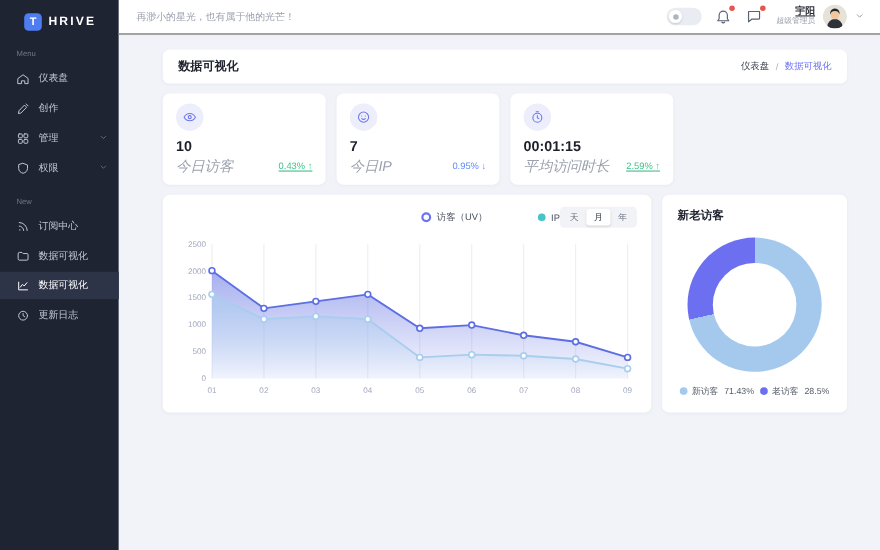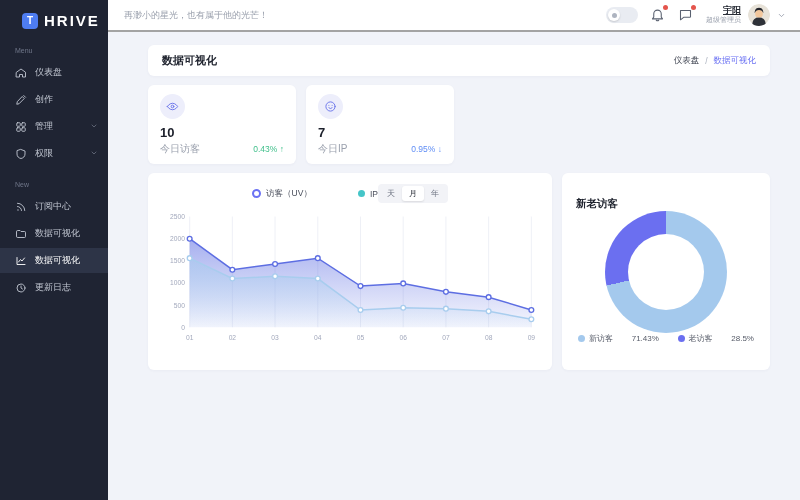--- a/index.html
+++ b/index.html
@@ -4,21 +4,21 @@
 <style>
   * { margin:0; padding:0; box-sizing:border-box; }
   html,body { width:800px; height:500px; overflow:hidden; }
   body { font-family:"Liberation Sans", sans-serif; background:#f1f3f9; color:#20242f; }
   .app { display:flex; width:800px; height:500px; }
 
   
   .sidebar { width:108px; height:500px; background:#1f2433; flex:none; display:flex; flex-direction:column; }
   .logo { display:flex; align-items:center; gap:6px; padding:12px 0 4px 22px; }
   .logo-mark { width:16px; height:16px; background:#4e7df2; border-radius:4px; color:#fff; font-size:10px; font-weight:bold; display:flex; align-items:center; justify-content:center; }
-  .logo-text { color:#fff; font-size:15px; font-weight:bold; letter-spacing:2px; }
+  .logo-text { color:#fff; font-size:11px; font-weight:bold; letter-spacing:2px; }
   .s-section { font-size:7px; color:#6f7689; margin:14px 0 5px 15px; }
   .s-item { display:flex; align-items:center; gap:8px; height:25px; padding-left:15px; margin:1px 0; color:#c2c7d2; font-size:9px; position:relative; cursor:pointer; }
   .s-item .s-icon { width:12px; height:12px; display:flex; }
   .s-item svg { width:12px; height:12px; stroke:currentColor; fill:none; stroke-width:1.8; stroke-linecap:round; stroke-linejoin:round; }
   .s-item.active { background:#2d3447; color:#fff; }
   .s-chev { position:absolute; right:10px; top:8px; }
   .s-chev svg { width:8px; height:8px; stroke:#848b9c; }
 
   
   .right { flex:1; display:flex; flex-direction:column; min-width:0; }
@@ -47,39 +47,39 @@
   .crumb-sep { color:#aab0bd; }
   .crumb-cur { color:#6b72f3; cursor:pointer; }
   .crumb-parent { cursor:pointer; }
 
   .stats { display:grid; grid-template-columns:repeat(4,1fr); gap:10px; margin-bottom:9px; }
   .stat { padding:9px 12px 8px; }
   .stat-ic { width:25px; height:25px; border-radius:50%; background:#edeefb; display:flex; align-items:center; justify-content:center; }
   .stat-ic svg { width:13px; height:13px; stroke:#6d77ea; fill:none; stroke-width:1.8; stroke-linecap:round; stroke-linejoin:round; }
   .stat-val { font-size:13px; font-weight:bold; margin-top:6px; color:#1c202b; }
   .stat-foot { display:flex; justify-content:space-between; align-items:center; margin-top:2px; }
-  .stat-label { font-size:10px; color:#9aa0ad; }
+  .stat-label { font-size:13px; color:#9aa0ad;font-style:italic; }
   .stat-delta { font-size:8.5px; }
-  .stat-delta.up { color:#3fbf8a; }
+  .stat-delta.up { color:#3fbf8a;text-decoration:underline; }
   .stat-delta.down { color:#5f8df5; }
 
   .charts { display:flex; gap:10px; }
   .chart-card { flex:1; padding:11px 13px 6px; min-width:0; }
-  .chart-head { display:flex; align-items:center; justify-content:center; margin-bottom:4px; }
+  .chart-head { display:flex; align-items:center; justify-content:flex-end; margin-bottom:4px; }
   .radios { display:flex; align-items:center; gap:46px; }
   .radio { display:flex; align-items:center; gap:5px; font-size:8.5px; color:#4a4f5c; cursor:pointer; }
   .rdot-uv { width:9px; height:9px; border-radius:50%; border:2.5px solid #6b72f3; background:#fff; }
   .rdot-ip { width:7px; height:7px; border-radius:50%; background:#45c5c8; }
   .seg { display:flex; background:#f2f3f7; border-radius:4px; padding:2px; }
   .seg span { font-size:8px; color:#6c7280; padding:2px 7px; border-radius:3px; cursor:pointer; }
   .seg span.on { background:#fff; color:#2a2e38; box-shadow:0 1px 2px rgba(0,0,0,.1); }
   #line-chart { width:100%; display:block; }
   #line-chart text { font-family:"Liberation Sans",sans-serif; }
 
-  .donut-card { width:208px; flex:none; padding:24px 14px; display:flex; flex-direction:column; }
+  .donut-card { width:168px; flex:none; padding:12px 14px; display:flex; flex-direction:column; }
   .donut-title { font-size:10.5px; font-weight:bold; }
   .donut-wrap { flex:1; display:flex; align-items:center; justify-content:center; }
   .donut { width:122px; height:122px; border-radius:50%; position:relative; }
   .donut::after { content:''; position:absolute; inset:23px; background:#fff; border-radius:50%; }
   .legend { display:flex; align-items:center; justify-content:space-between; font-size:8px; color:#565b68; padding:0 2px 2px; }
   .lg-item { display:flex; align-items:center; gap:4px; cursor:pointer; }
   .lg-dot { width:7px; height:7px; border-radius:50%; }
 </style>
 </head>
 <body>
@@ -246,20 +246,33 @@
               <svg viewBox="0 0 24 24">
                 <circle cx="12" cy="12" r="8.5"></circle>
                 <path d="M9 10h.01M15 10h.01"></path>
                 <path d="M9 14.5a4.2 4.2 0 006 0"></path>
               </svg>
             </div>
           <div class="stat-val">7</div>
           <div class="stat-foot">
             <span class="stat-label">今日IP</span>
             <span class="stat-delta down"><span>0.95%</span> <span>↓</span></span>
+          </div>
+        </div>
+        <div class="card stat">
+          <div class="stat-ic">
+              <svg viewBox="0 0 24 24">
+                <circle cx="12" cy="13" r="7.5"></circle>
+                <path d="M12 9.5V13l2.5 1.5M10 3h4"></path>
+              </svg>
+            </div>
+          <div class="stat-val">00:01:15</div>
+          <div class="stat-foot">
+            <span class="stat-label">平均访问时长</span>
+            <span class="stat-delta up"><span>2.59%</span> <span>↑</span></span>
           </div>
         </div>
       </div>
 
       <div class="charts">
         <div class="card chart-card">
           <div class="chart-head">
             <div class="radios">
               <span class="radio">
                 <span class="rdot-uv" id="dot-uv" style="border-color: rgb(107, 114, 243);"></span>

